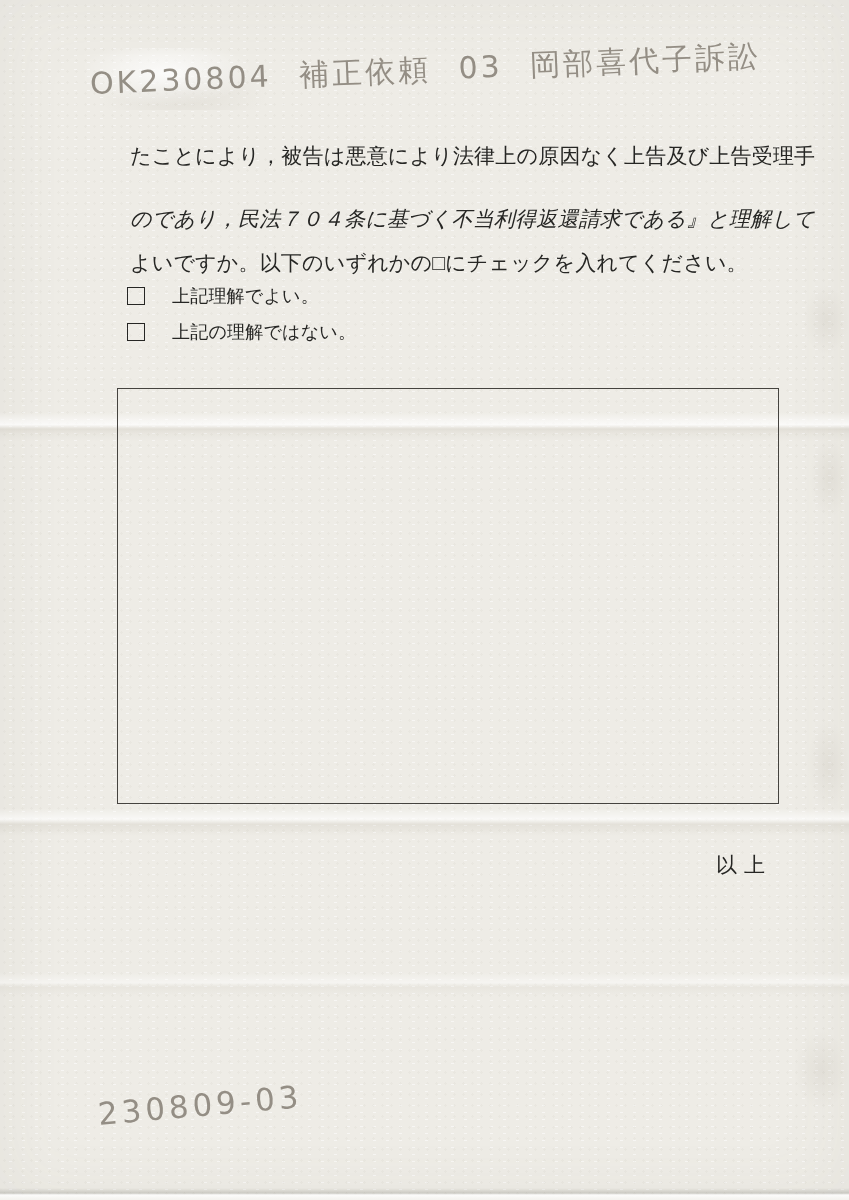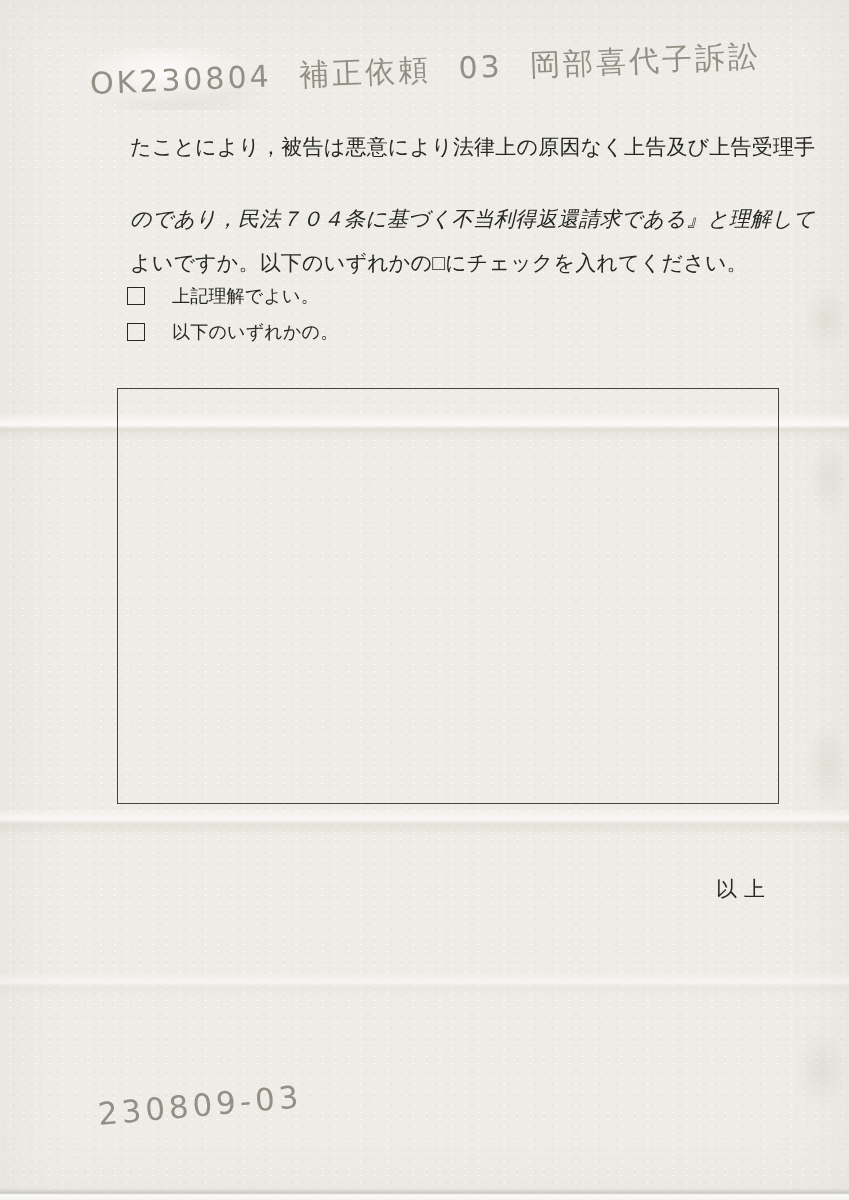--- a/index.html
+++ b/index.html
@@ -69,37 +69,37 @@
     font-family:"DejaVu Sans",sans-serif;
     color:var(--pencil-color);
     opacity:0.92;
     white-space:nowrap;
     transform-origin:left center;
   }
   .hand-top{left:90px;top:64px;font-size:30px;letter-spacing:3px;word-spacing:15px;transform:rotate(-2.4deg);}
   .hand-bottom{left:98px;top:1096px;font-size:31px;letter-spacing:4px;transform:rotate(-5deg);}
   
   .text-line{position:absolute;left:130px;font-size:21px;line-height:25px;letter-spacing:0.2px;white-space:nowrap;}
-  .pl0{top:135px;} .pl1{top:177px;} .pl2{top:207px;font-style:italic;} .pl3{top:251px;}
+  .pl0{top:144px;} .pl1{top:177px;} .pl2{top:207px;font-style:italic;} .pl3{top:251px;}
   .chk-row{position:absolute;left:127px;display:flex;align-items:center;height:25px;}
   .chk-row-0{top:283px;} .chk-row-1{top:319px;}
   .chk-box{
     display:inline-block;width:16px;height:16px;
     border:1.6px solid var(--ink-color);
     margin-right:27px;background:transparent;
   }
   .chk-label{font-size:18px;letter-spacing:0.2px;white-space:nowrap;}
   .note-line{left:172px;top:356px;}
   
   .content-box{
     position:absolute;left:117px;top:388px;width:660px;height:414px;
     border:1.6px solid var(--box-border-color);
     background:transparent;
   }
-  .closing{position:absolute;left:716px;top:851px;font-size:21px;letter-spacing:7px;margin-top:24px;}
+  .closing{position:absolute;left:716px;top:851px;font-size:21px;letter-spacing:7px;}
 </style>
 </head>
 <body>
 
 <div class="page">
 
   <div class="crease-top-dent"></div>
   <div class="crease crease-main"></div>
   <div class="crease crease-lower"></div>
   <div class="crease crease-faint"></div>
@@ -114,21 +114,21 @@
   <div class="text-line pl0">たことにより，被告は悪意により法律上の原因なく上告及び上告受理手</div>
   <div class="text-line pl2">のであり，民法７０４条に基づく不当利得返還請求である』と理解して</div>
   <div class="text-line pl3">よいですか。以下のいずれかの□にチェックを入れてください。</div>
 
   <div class="chk-row chk-row-0">
     <span class="chk-box"></span>
     <span class="chk-label">上記理解でよい。</span>
   </div>
   <div class="chk-row chk-row-1">
     <span class="chk-box"></span>
-    <span class="chk-label">以下のいずれかの。</span>
+    <span class="chk-label">上記の理解ではない。</span>
   </div>
 
   <div class="content-box"></div>
 
   <div class="closing">以上</div>
 
   <div class="hand hand-bottom">230809-03</div>
 
 </div>
 

